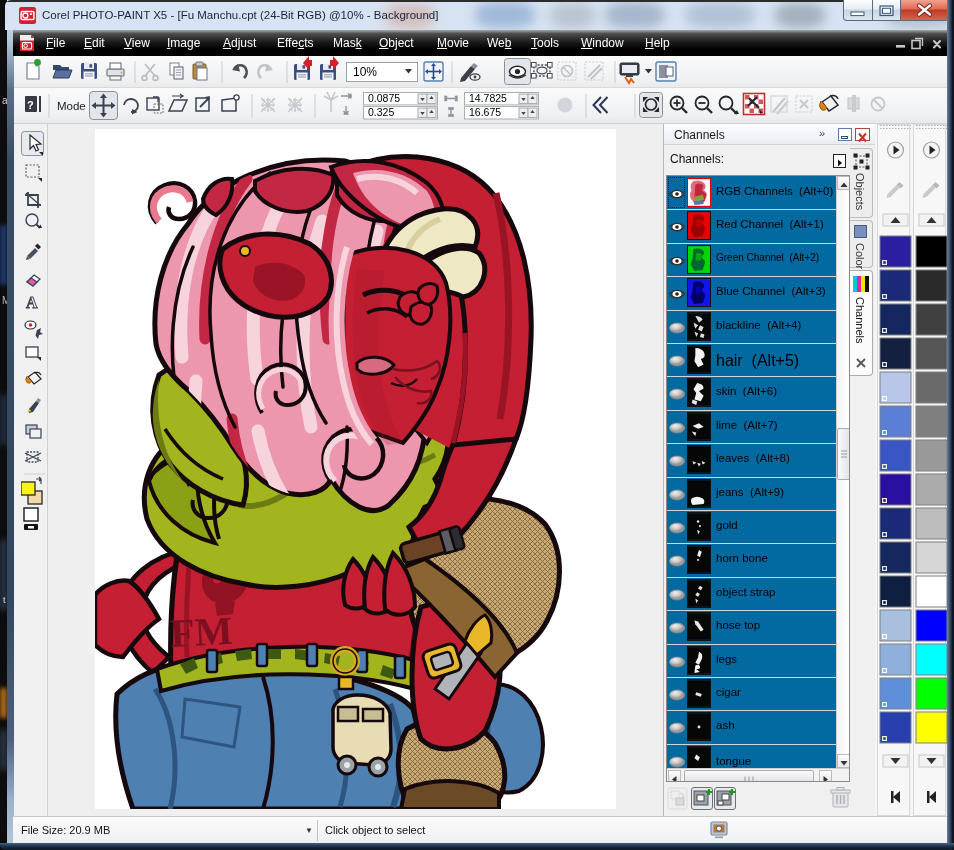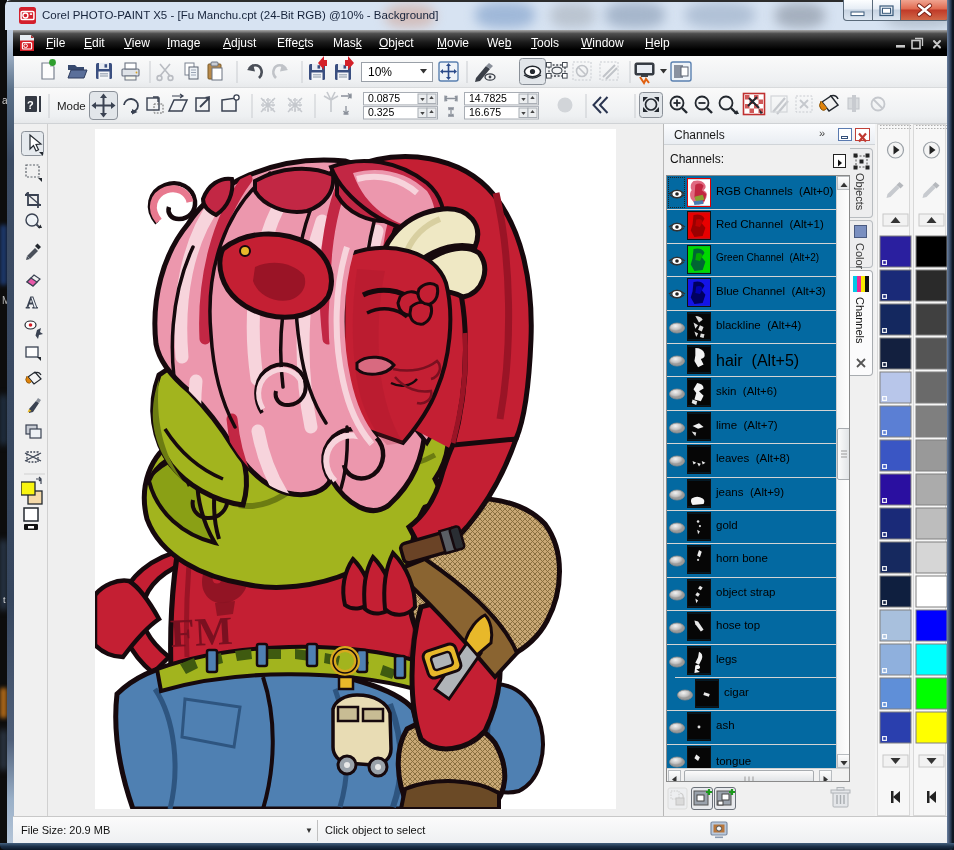--- a/index.html
+++ b/index.html
@@ -20,21 +20,21 @@
 #winbtns { left:843px; top:0px; width:106px; height:21px; }
 .wbtn { position:absolute; top:0; height:21px; border:1px solid #5a6a7a; border-top:none; background:linear-gradient(180deg,#fdfeff,#e6edf5 45%,#c8d4e2 50%,#dde7f2); }
 #wmin { left:0; width:30px; border-radius:0 0 0 4px; }
 #wmax { left:29px; width:29px; }
 #wclose { left:57px; width:49px; border-radius:0 0 4px 0; background:linear-gradient(180deg,#f0a490,#e06a50 45%,#c03a28 50%,#d06848); }
 
 #menubar { left:13px; top:30px; width:934px; height:26px; background:linear-gradient(180deg,#a8a8a8 0%,#4e4e4e 14%,#1c1c1c 46%,#000 75%); color:#fff; }
 #menubar .mi { position:absolute; top:6px; font-size:12px; color:#fff; }
 #menubar u { text-decoration:underline; }
 
-#toolbar1 { left:14px; top:56px; width:933px; height:32px; padding-left:23px; background:linear-gradient(180deg,#fafafa,#eef0f2 80%,#e8eaec); border-bottom:1px solid #d8dadc; }
+#toolbar1 { left:14px; top:56px; width:933px; height:32px; padding-left:8px; background:linear-gradient(180deg,#fafafa,#eef0f2 80%,#e8eaec); border-bottom:1px solid #d8dadc; }
 #toolbar2 { left:14px; top:88px; width:933px; height:36px; padding-left:7px; background:linear-gradient(180deg,#fafafa,#eef0f2 80%,#e6e8ea); border-bottom:1px solid #cfd2d5; }
 
 #toolbox { left:14px; top:124px; width:34px; height:692px; padding-left:7px; background:#f0f0f0; border-right:1px solid #d0d0d0; }
 
 #workspace { left:48px; top:124px; width:615px; height:692px; background:#efefef; }
 #canvas { left:47px; top:5px; width:521px; height:680px; background:#fff; }
 
 #docker { left:663px; top:124px; width:212px; height:692px; background:#f0f0f0; border-left:1px solid #b8b8b8; }
 
 #palettes { left:875px; top:124px; width:72px; height:692px; background:#f4f4f4; }
@@ -943,21 +943,21 @@
             </defs>
             <ellipse cx="9" cy="6" rx="7.5" ry="5" fill="url(#ball)" stroke="#8a8a8a" stroke-width="0.8"></ellipse>
           </svg></div>
         <svg class="abs" style="left:20px;top:2px;border:1px solid #111" width="24" height="29" viewBox="0 0 24 29">
           <rect width="24" height="29" fill="#060606"></rect>
           <path d="M12,5 q5,2 3,8 l-3,6 l-4,-2 l3,-6 z" fill="#f0f0f0"></path>
           <path d="M8,20 q4,-2 5,1 q1,3 -4,3 l4,3 l-6,1 z" fill="#f4f4f4"></path>
         </svg>
         <span class="abs" style="left:49px;top:9px;font-size:11.5px;color:#000;white-space:nowrap">legs</span>
       </div>
-      <div class="abs" style="left:8px;top:501.0px;width:184px;height:33.4px">
+      <div class="abs" style="left:0;top:501.0px;width:184px;height:33.4px">
         <div class="abs" style="left:0;top:0;width:184px;height:1px;background:#d4d4d4"></div>
         <div class="abs" style="left:1px;top:10px;width:18px;height:12px"><svg width="18" height="12" viewBox="0 0 18 12">
             <defs>
               <radialGradient id="ball" cx="40%" cy="30%">
                 <stop offset="0%" stop-color="#f2f2f2"></stop>
                 <stop offset="70%" stop-color="#c2c2c2"></stop>
                 <stop offset="100%" stop-color="#9a9a9a"></stop>
               </radialGradient>
             </defs>
             <ellipse cx="9" cy="6" rx="7.5" ry="5" fill="url(#ball)" stroke="#8a8a8a" stroke-width="0.8"></ellipse>

